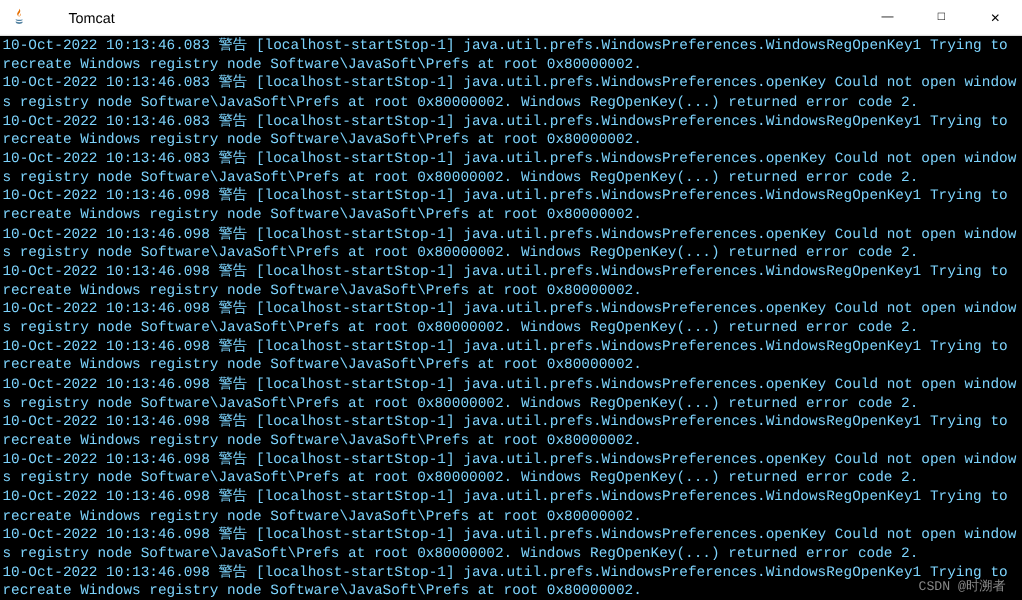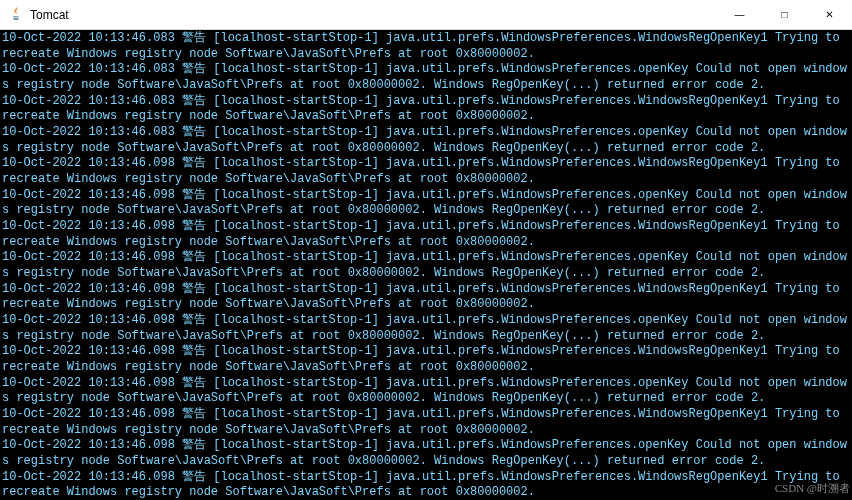--- a/index.html
+++ b/index.html
@@ -28,20 +28,21 @@
     .app-icon {
       width: 16px;
       height: 16px;
       display: flex;
       align-items: center;
       justify-content: center;
     }
     .app-title {
       font-size: 12px;
       color: #000;
+      margin-left: 27px;
     }
     .window-controls {
       display: flex;
       height: 100%;
     }
     .win-btn {
       width: 45px;
       height: 100%;
       display: flex;
       align-items: center;
@@ -58,24 +59,24 @@
       font-size: 12px;
       line-height: 15.667px;
       padding: 1px 2px;
       white-space: pre-wrap;
       word-break: break-all;
       overflow: hidden;
     }
     .watermark {
       position: absolute;
       bottom: 4px;
-      right: 2px;
+      right: 14px;
       font-size: 11px;
       color: #888;
-      font-family: Liberation Serif, serif;
+      font-family: Liberation Mono, monospace;
       pointer-events: none;
     }
   </style>
 </head>
 <body>
 
 <div class="titlebar">
   <div class="titlebar-left">
     <span class="app-icon">
       <svg width="16" height="16" viewBox="0 0 16 16">

